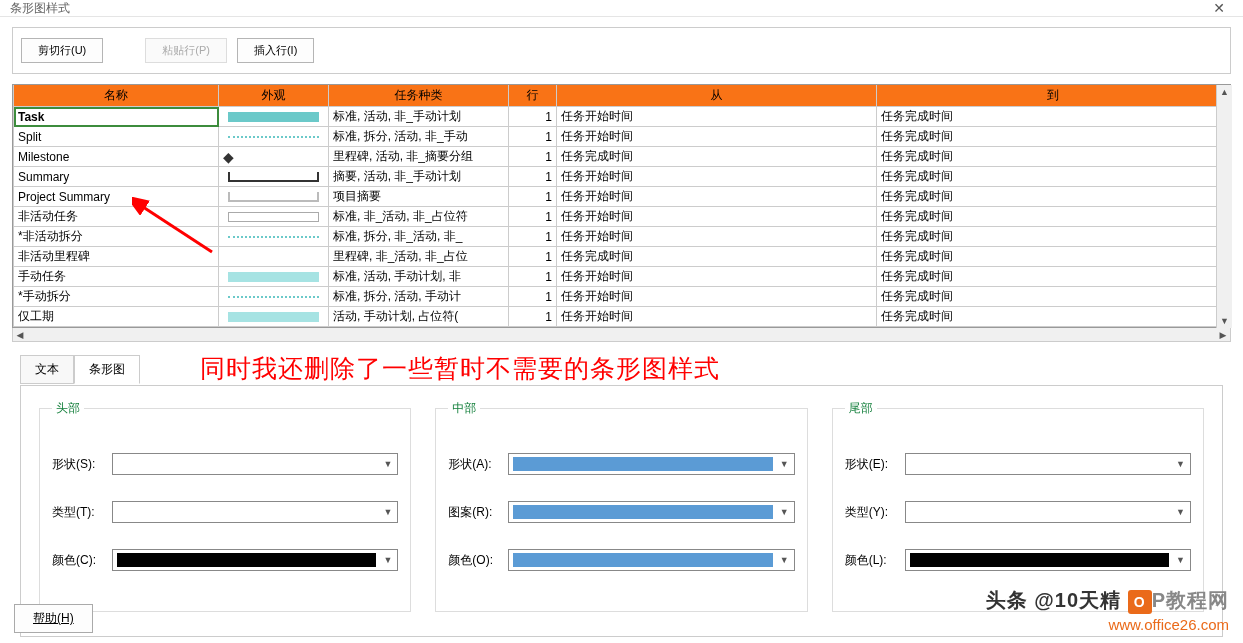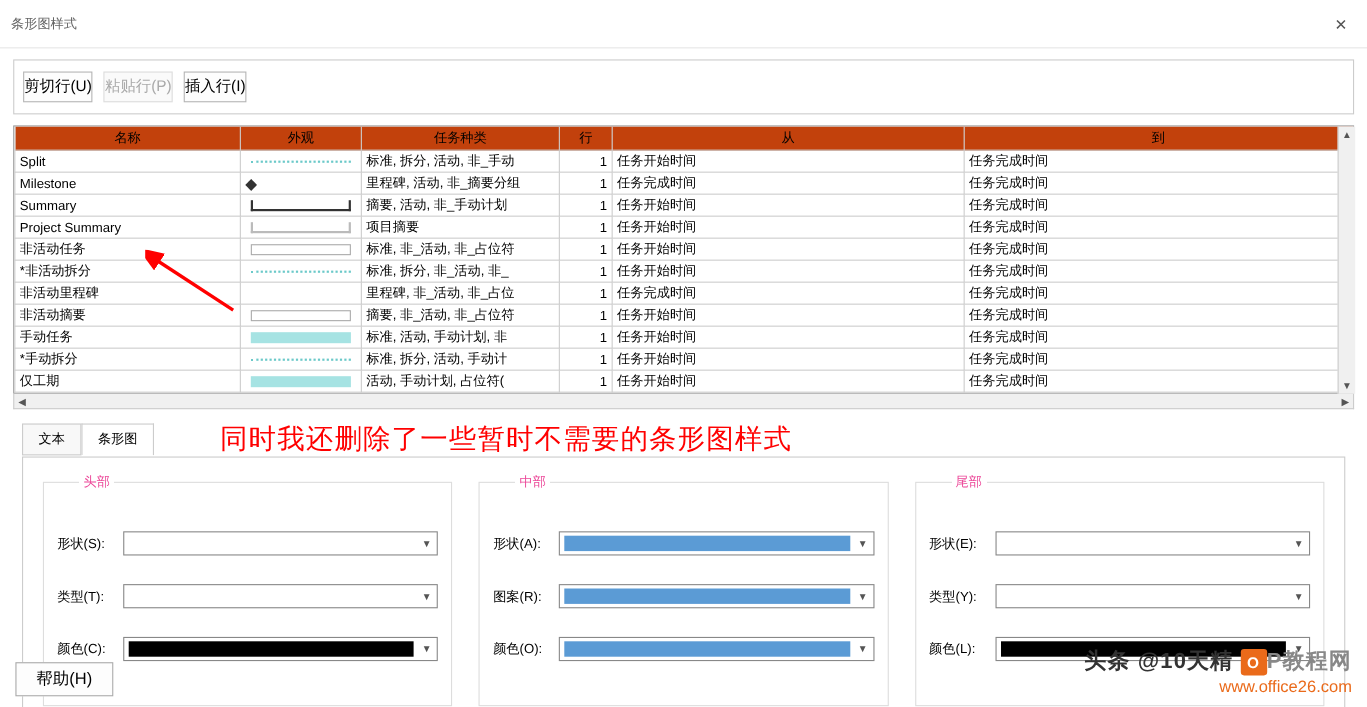--- a/index.html
+++ b/index.html
@@ -11,67 +11,68 @@
     color: #000;
     width: 1243px;
     height: 643px;
     overflow: hidden;
     position: relative;
   }
   .titlebar {
     display: flex;
     justify-content: space-between;
     align-items: center;
-    height: 44px;
+    height: 17px;
     padding: 0 10px;
     color: #666;
     border-bottom: 1px solid #e5e5e5;
   }
   .close-x {
     font-size: 14px;
     color: #555;
     cursor: pointer;
     padding: 2px 8px;
   }
   .toolbar {
     margin: 10px 12px;
     border: 1px solid #ccc;
     padding: 10px 8px;
     display: flex;
     gap: 10px;
   }
   .toolbar button {
     font-family: inherit;
-    font-size: 14px;
-    padding: 4px 0;
+    font-size: 11px;
+    padding: 4px 16px;
     border: 1px solid #b5b5b5;
     background: #fdfdfd;
     cursor: pointer;
   }
   .toolbar button:disabled {
     color: #aaa;
     border-color: #ddd;
     background: #fafafa;
+    margin-left: 32px;
   }
   .table-wrap {
     margin: 0 12px;
     position: relative;
   }
   .table-scroll {
     border: 1px solid #999;
     overflow: hidden;
   }
   table {
     border-collapse: collapse;
     width: 100%;
     table-layout: fixed;
     font-size: 12px;
   }
   th {
-    background: #c2410c;
+    background: #f97316;
     border: 1px solid #ccc;
     border-top: none;
     padding: 2px 4px;
     font-weight: normal;
     text-align: center;
     height: 18px;
   }
   td {
     border: 1px solid #ccc;
     padding: 1px 4px;
@@ -168,21 +169,21 @@
     margin: 0 20px;
     padding: 14px 16px 24px 16px;
     display: flex;
     gap: 20px;
   }
   fieldset {
     flex: 1;
     border: 1px solid #ddd;
     padding: 10px 12px 14px 12px;
   }
-  legend { padding: 0 4px; color: #ec4899; margin-left: 20px; }
+  legend { padding: 0 4px; color: #15803d; }
   .field-row {
     display: flex;
     align-items: center;
     margin: 26px 0;
   }
   .field-row label {
     width: 60px;
   }
   .dropdown {
     flex: 1;
@@ -211,24 +212,25 @@
     position: absolute;
     left: 0; right: 0;
     bottom: 10px;
     display: flex;
     justify-content: space-between;
     padding: 0 14px;
     align-items: flex-end;
   }
   .footer button {
     font-family: inherit;
-    font-size: 15px;
+    font-size: 12px;
     padding: 5px 18px;
     border: 1px solid #aaa;
     background: #fdfdfd;
+    text-decoration: underline;
   }
   .watermark-row { display: flex; flex-direction: column; align-items: flex-end; gap: 2px; }
   .watermark1 { font-size: 20px; color: #888; letter-spacing: 1px; font-weight: bold;}
   .watermark1 .blk { color: #333; }
   .wm-logo {
     display: inline-flex;
     background: #ea6a1a;
     color: #fff;
     width: 24px;
     height: 24px;
@@ -269,20 +271,32 @@
         <tr>
           <th>名称</th>
           <th>外观</th>
           <th>任务种类</th>
           <th>行</th>
           <th>从</th>
           <th>到</th>
         </tr>
       </thead>
       <tbody id="tbody">
+          <tr class="sel">
+            <td>Task</td>
+            <td>
+              <div class="appearance">
+                <div class="bar-solid"></div>
+              </div>
+            </td>
+            <td>标准, 活动, 非_手动计划</td>
+            <td class="num">1</td>
+            <td>任务开始时间</td>
+            <td>任务完成时间</td>
+          </tr>
           <tr>
             <td>Split</td>
             <td>
               <div class="appearance">
                 <div class="bar-dotted"></div>
               </div>
             </td>
             <td>标准, 拆分, 活动, 非_手动</td>
             <td class="num">1</td>
             <td>任务开始时间</td>
@@ -349,32 +363,20 @@
             <td>任务完成时间</td>
           </tr>
           <tr>
             <td>非活动里程碑</td>
             <td>
               <div class="appearance"></div>
             </td>
             <td>里程碑, 非_活动, 非_占位</td>
             <td class="num">1</td>
             <td>任务完成时间</td>
-            <td>任务完成时间</td>
-          </tr>
-          <tr>
-            <td>非活动摘要</td>
-            <td>
-              <div class="appearance">
-                <div class="bar-white"></div>
-              </div>
-            </td>
-            <td>摘要, 非_活动, 非_占位符</td>
-            <td class="num">1</td>
-            <td>任务开始时间</td>
             <td>任务完成时间</td>
           </tr>
           <tr>
             <td>手动任务</td>
             <td>
               <div class="appearance">
                 <div class="bar-light"></div>
               </div>
             </td>
             <td>标准, 活动, 手动计划, 非</td>

